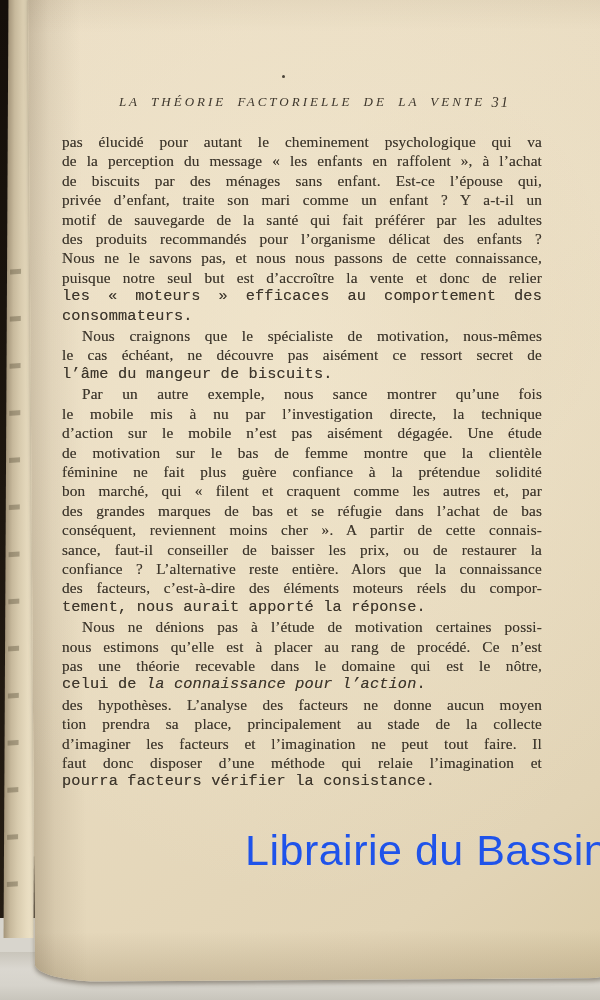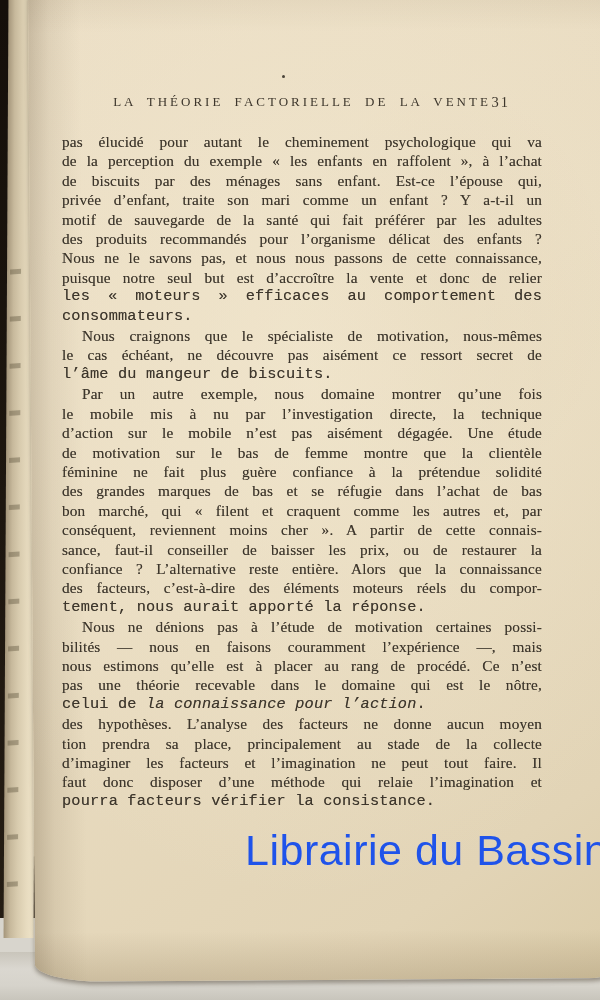--- a/index.html
+++ b/index.html
@@ -87,20 +87,21 @@
 
   .running-header {
     position: relative;
     height: 15px;
     line-height: 14px;
     text-align: center;
     font-size: 13px;
     letter-spacing: 3px;
     word-spacing: 5px;
     white-space: nowrap;
+    font-style: italic;
   }
   .running-header .pagenum {
     position: absolute;
     right: 32px; top: 0;
     font-size: 14.5px;
     letter-spacing: 2px;
   }
 
   .body-text {
     margin-top: 22px;
@@ -157,51 +158,50 @@
   <div class="ink-speck"></div>
 
   <div class="content">
     <div class="running-header">
       <span>LA THÉORIE FACTORIELLE DE LA VENTE</span>
       <span class="pagenum">31</span>
     </div>
     <div class="body-text">
         <div class="para">
           <div class="line first"><span>pas élucidé pour autant le cheminement psychologique qui va</span></div>
-          <div class="line"><span>de la perception du exemple « les enfants en raffolent », à l’achat</span></div>
+          <div class="line"><span>de la perception du message « les enfants en raffolent », à l’achat</span></div>
           <div class="line"><span>de biscuits par des ménages sans enfant. Est-ce l’épouse qui,</span></div>
           <div class="line"><span>privée d’enfant, traite son mari comme un enfant ? Y a-t-il un</span></div>
           <div class="line"><span>motif de sauvegarde de la santé qui fait préférer par les adultes</span></div>
           <div class="line"><span>des produits recommandés pour l’organisme délicat des enfants ?</span></div>
           <div class="line"><span>Nous ne le savons pas, et nous nous passons de cette connaissance,</span></div>
           <div class="line"><span>puisque notre seul but est d’accroître la vente et donc de relier</span></div>
           <div class="line last"><span>les « moteurs » efficaces au comportement des consommateurs.</span></div>
         </div>
         <div class="para indent">
           <div class="line first"><span>Nous craignons que le spécialiste de motivation, nous-mêmes</span></div>
           <div class="line"><span>le cas échéant, ne découvre pas aisément ce ressort secret de</span></div>
           <div class="line last"><span>l’âme du mangeur de biscuits.</span></div>
         </div>
         <div class="para indent">
-          <div class="line first"><span>Par un autre exemple, nous domaine montrer qu’une fois</span></div>
+          <div class="line first"><span>Par un autre exemple, nous sance montrer qu’une fois</span></div>
           <div class="line"><span>le mobile mis à nu par l’investigation directe, la technique</span></div>
           <div class="line"><span>d’action sur le mobile n’est pas aisément dégagée. Une étude</span></div>
           <div class="line"><span>de motivation sur le bas de femme montre que la clientèle</span></div>
           <div class="line"><span>féminine ne fait plus guère confiance à la prétendue solidité</span></div>
+          <div class="line"><span>bon marché, qui « filent et craquent comme les autres et, par</span></div>
           <div class="line"><span>des grandes marques de bas et se réfugie dans l’achat de bas</span></div>
-          <div class="line"><span>bon marché, qui « filent et craquent comme les autres et, par</span></div>
           <div class="line"><span>conséquent, reviennent moins cher ». A partir de cette connais-</span></div>
           <div class="line"><span>sance, faut-il conseiller de baisser les prix, ou de restaurer la</span></div>
           <div class="line"><span>confiance ? L’alternative reste entière. Alors que la connaissance</span></div>
           <div class="line"><span>des facteurs, c’est-à-dire des éléments moteurs réels du compor-</span></div>
           <div class="line last"><span>tement, nous aurait apporté la réponse.</span></div>
         </div>
         <div class="para indent">
           <div class="line first"><span>Nous ne dénions pas à l’étude de motivation certaines possi-</span></div>
-          <div class="line"><span>bilités — nous en faisons couramment l’expérience —, mais</span></div>
           <div class="line"><span>nous estimons qu’elle est à placer au rang de procédé. Ce n’est</span></div>
           <div class="line"><span>pas une théorie recevable dans le domaine qui est le nôtre,</span></div>
           <div class="line last"><span>celui de </span><span class="em">la connaissance pour l’action</span><span>.</span></div>
         </div>
         <div class="para indent">
           <div class="line"><span>des hypothèses. L’analyse des facteurs ne donne aucun moyen</span></div>
           <div class="line"><span>tion prendra sa place, principalement au stade de la collecte</span></div>
           <div class="line"><span>d’imaginer les facteurs et l’imagination ne peut tout faire. Il</span></div>
           <div class="line"><span>faut donc disposer d’une méthode qui relaie l’imagination et</span></div>
           <div class="line last"><span>pourra facteurs vérifier la consistance.</span></div>

